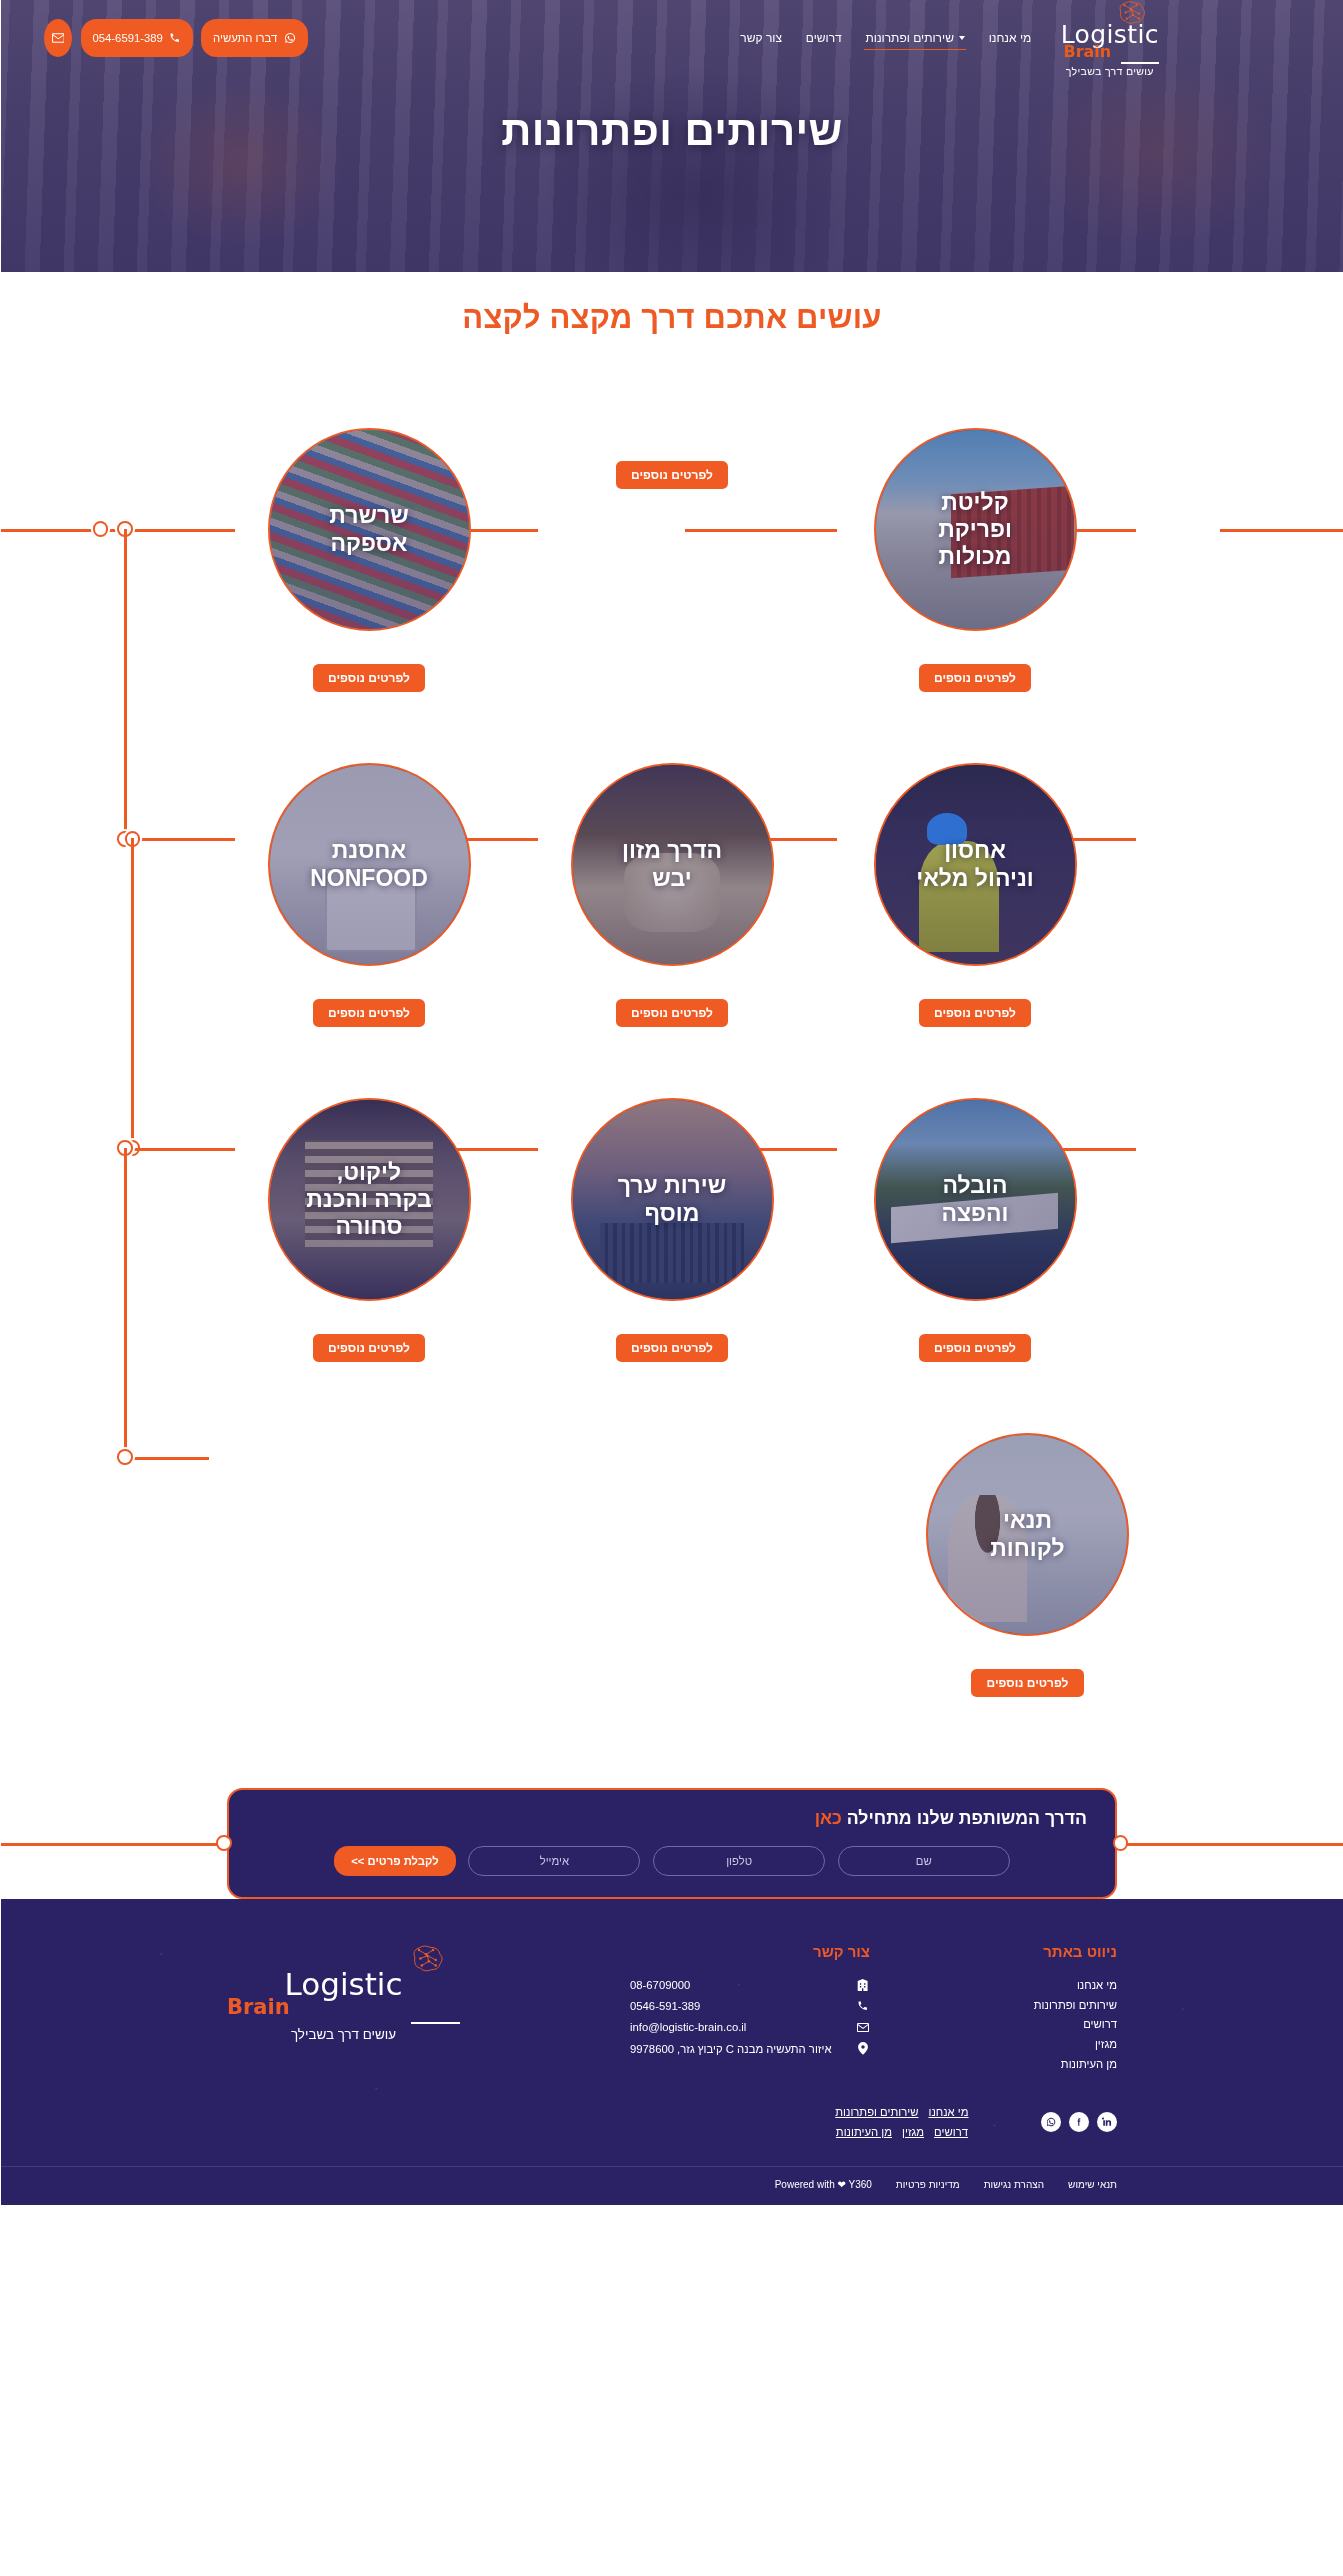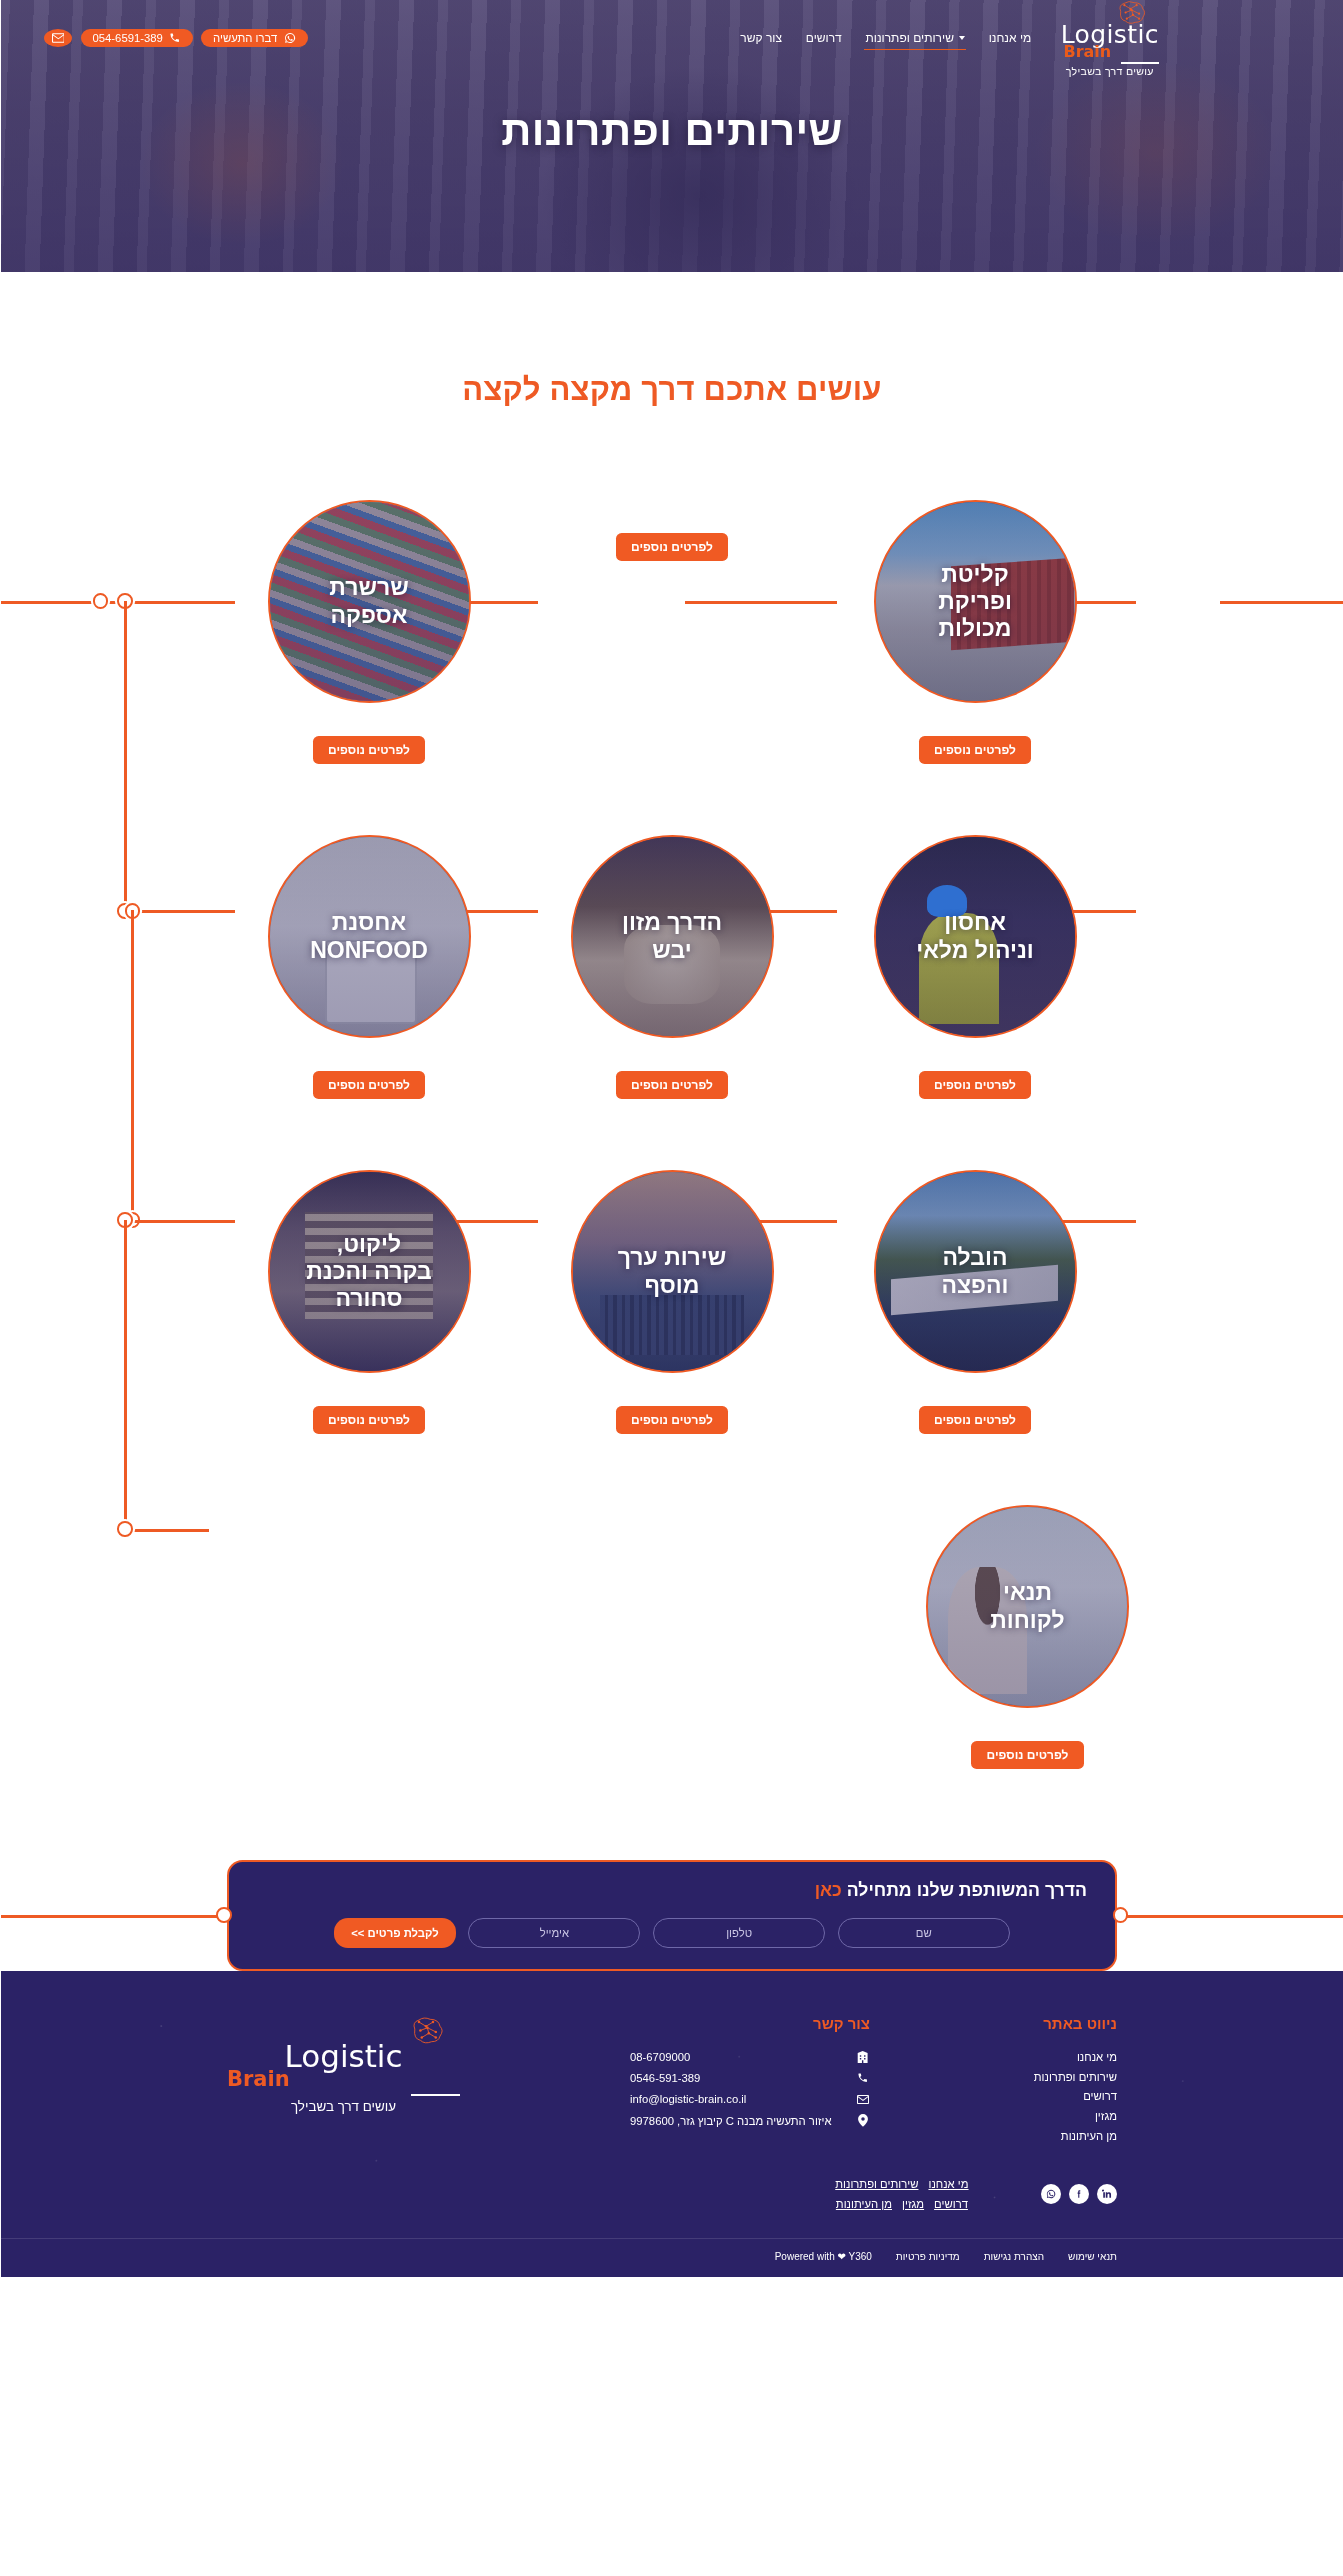--- a/index.html
+++ b/index.html
@@ -78,40 +78,40 @@
   .nav-item.active { border-bottom: 1.4px solid #ea5b1b; }
   .chev {
     display: inline-block; width: 0; height: 0;
     border-left: 3.5px solid transparent; border-right: 3.5px solid transparent;
     border-top: 4.2px solid #fff;
   }
 
   .top-actions { margin-right: auto; display: flex; align-items: center; gap: 8.5px; }
   .pill {
     background: #f05a23; color: #fff; border-radius: 15.5px;
-    height: 18px; display: flex; align-items: center; gap: 6.4px;
+    height: 38px; display: flex; align-items: center; gap: 6.4px;
     padding: 0 12px; font-size: 11.3px; cursor: pointer; white-space: nowrap;
     border: none;
   }
   .pill.icon-only { width: 28px; padding: 0; justify-content: center; border-radius: 50%; }
   .pill svg { display: block; }
 
   .hero-title {
     position: absolute; left: 0; right: 0; top: 107px;
     text-align: center; color: #fff;
     font-size: 42px; font-weight: 700; letter-spacing: 0.4px;
     text-shadow: 0 2.1px 10px rgba(20,12,40,.55);
     z-index: 4;
   }
 
   
   .main { background: #fff; position: relative; padding-bottom: 42px; }
   .section-title {
     text-align: center; color: #ee5a24;
-    font-size: 31px; font-weight: 700; padding-top: 100px;
+    font-size: 31px; font-weight: 700; padding-top: 28px;
     letter-spacing: 0.2px;
   }
 
   .flow { position: relative; margin-top: 92px; }
 
   
   .line-h { position: absolute; height: 2.8px; background: #ee5a24; }
   .line-v { position: absolute; width: 2.8px; background: #ee5a24; }
   .node-dot {
     position: absolute; width: 15.5px; height: 15.5px; border-radius: 50%;

